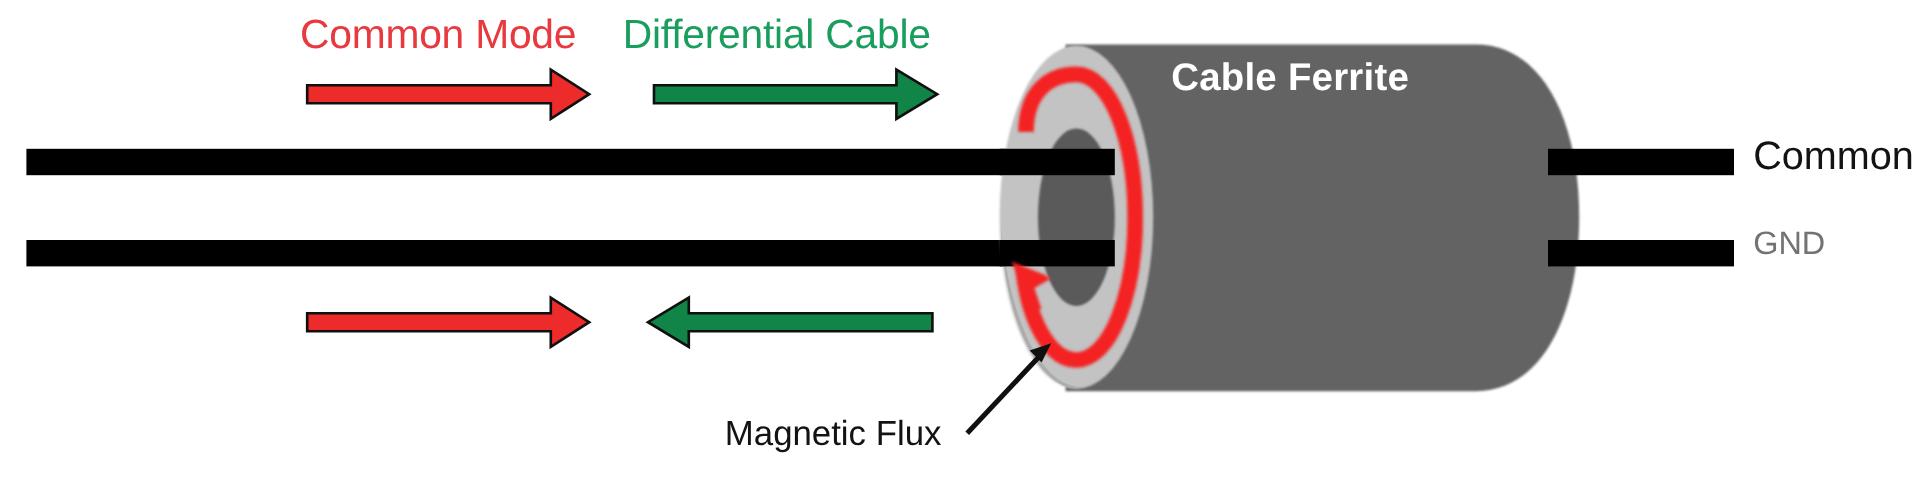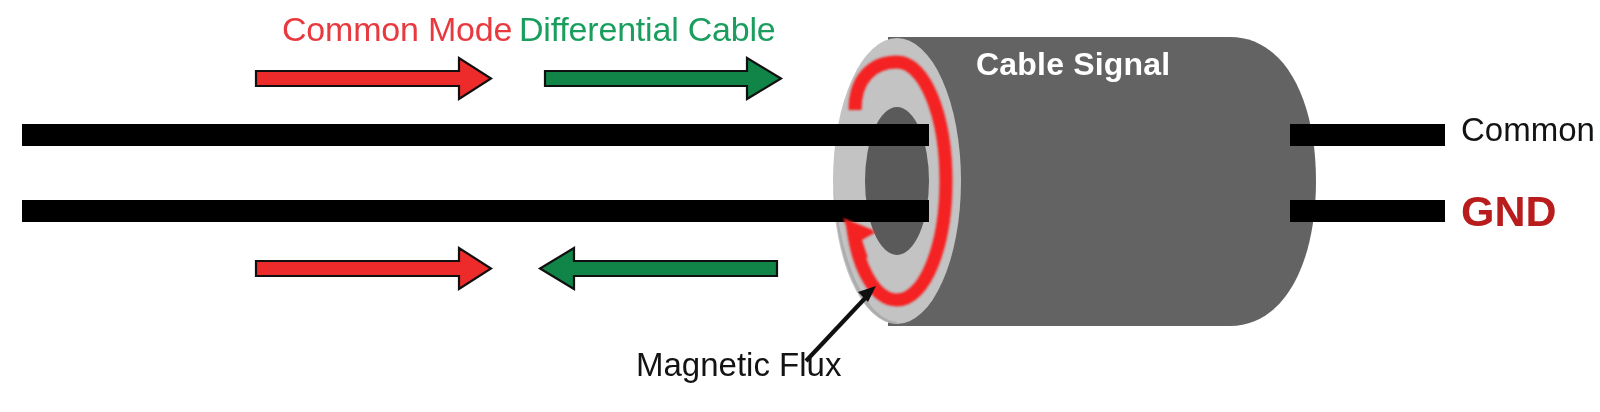--- a/index.html
+++ b/index.html
@@ -32,21 +32,20 @@
   }
   .mode-label {
     font-size: 34px;
     font-weight: 400;
     font-stretch: condensed;
     letter-spacing: -0.2px;
   }
   #common-mode-label {
     left: 250px;
     top: 12px;
-    margin-left: 32px;
   }
   #differential-mode-label {
     left: 519px;
     top: 12px;
   }
   #cable-ferrite-label {
     left: 976px;
     top: 48px;
     font-size: 32px;
     font-weight: bold;
@@ -55,28 +54,27 @@
   }
   #signal-label {
     left: 1461px;
     top: 113px;
     font-size: 33px;
     color: #131313;
   }
   #gnd-label {
     left: 1461px;
     top: 190px;
-    font-size: 43px;
-    color: #b91c1c;
-    font-weight: bold;
+    font-size: 27px;
+    color: #737373;
   }
   #magnetic-flux-label {
-    left: 636px;
+    left: 604px;
     top: 348px;
-    font-size: 33px;
+    font-size: 29px;
     color: #131313;
   }
 </style>
 </head>
 <body>
 
 <div id="stage">
 
   <svg id="diagram-svg" viewBox="0 0 1600 412">
     <defs>
@@ -149,21 +147,21 @@
     <g>
       <line x1="806" y1="361" x2="869" y2="294" stroke="#101010" stroke-width="4.2"></line>
       <path d="M 876 286 L 858 292 L 868 302 Z" fill="#101010"></path>
     </g>
   </svg>
 
   <div class="lbl mode-label" id="common-mode-label" style="color:#e8393f">Common Mode</div>
 
   <div class="lbl mode-label" id="differential-mode-label" style="color:#1a9e5e">Differential Cable</div>
 
-  <div class="lbl" id="cable-ferrite-label">Cable Signal</div>
+  <div class="lbl" id="cable-ferrite-label">Cable Ferrite</div>
 
   <div class="lbl" id="signal-label">Common</div>
 
   <div class="lbl" id="gnd-label">GND</div>
 
   <div class="lbl" id="magnetic-flux-label">Magnetic Flux</div>
 
 </div>
 
 </body></html>

